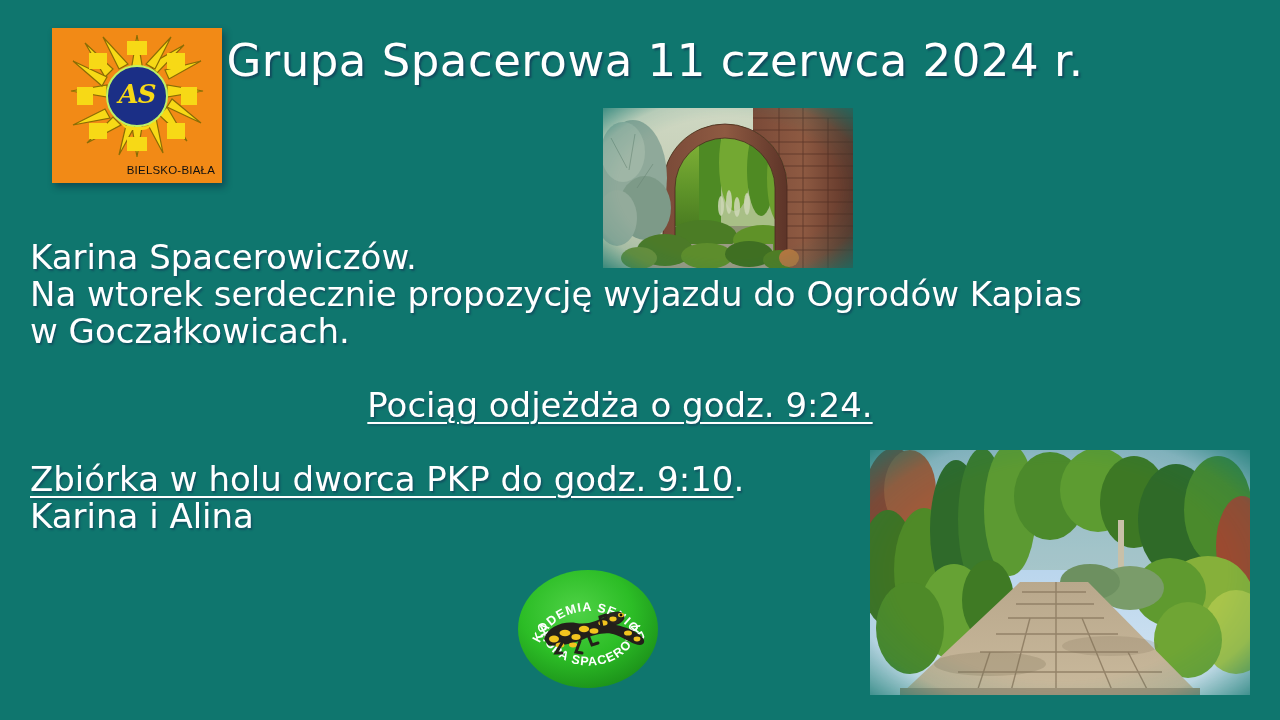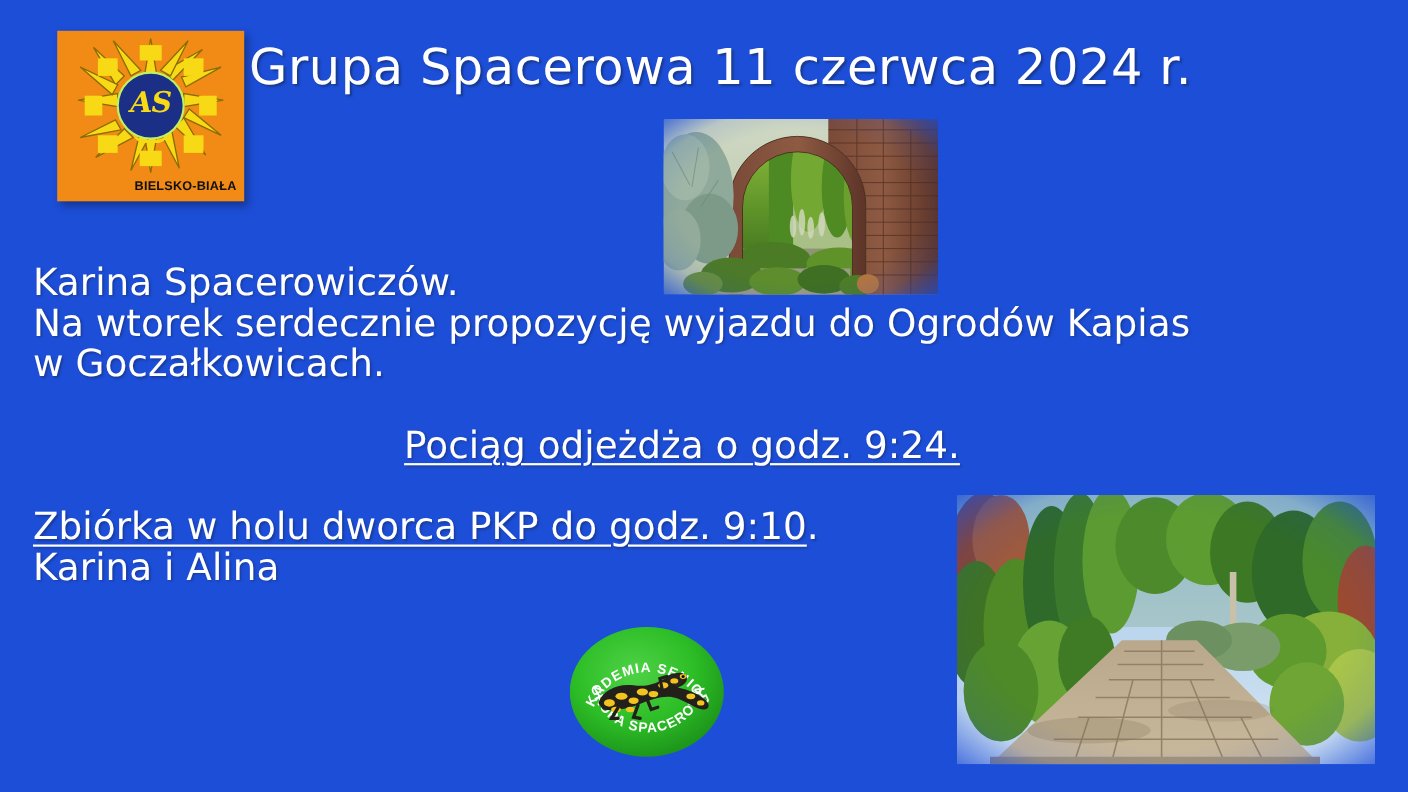--- a/index.html
+++ b/index.html
@@ -13,21 +13,21 @@
   body {
     background:#5189d8;
     font-family:"DejaVu Sans", sans-serif;
     position:relative;
   }
 
   #slide {
     position:absolute;
     left:0; top:0;
     width:1280px; height:720px;
-    background:#1d4ed8;
+    background:#0f766e;
   }
 
   
   .title {
     position:absolute;
     left:0; top:34px;
     width:1280px;
     text-align:center;
     color:#ffffff;
     font-family:"DejaVu Sans", sans-serif;
@@ -83,21 +83,21 @@
     width:34px; height:12px;
     border-bottom:3px solid #f7d916;
     border-radius:0 0 20px 20px;
   }
   .as-city {
     position:absolute;
     right:7px; bottom:7px;
     color:#111111;
     font-family:"Liberation Sans", sans-serif;
     font-size:11.5px;
-    font-weight:700;
+    font-weight:400;
     letter-spacing:0.2px;
     white-space:nowrap;
     margin-left:39px;
   }
 
   
   .body-text {
     position:absolute;
     left:30px; top:239px;
     width:1180px;

